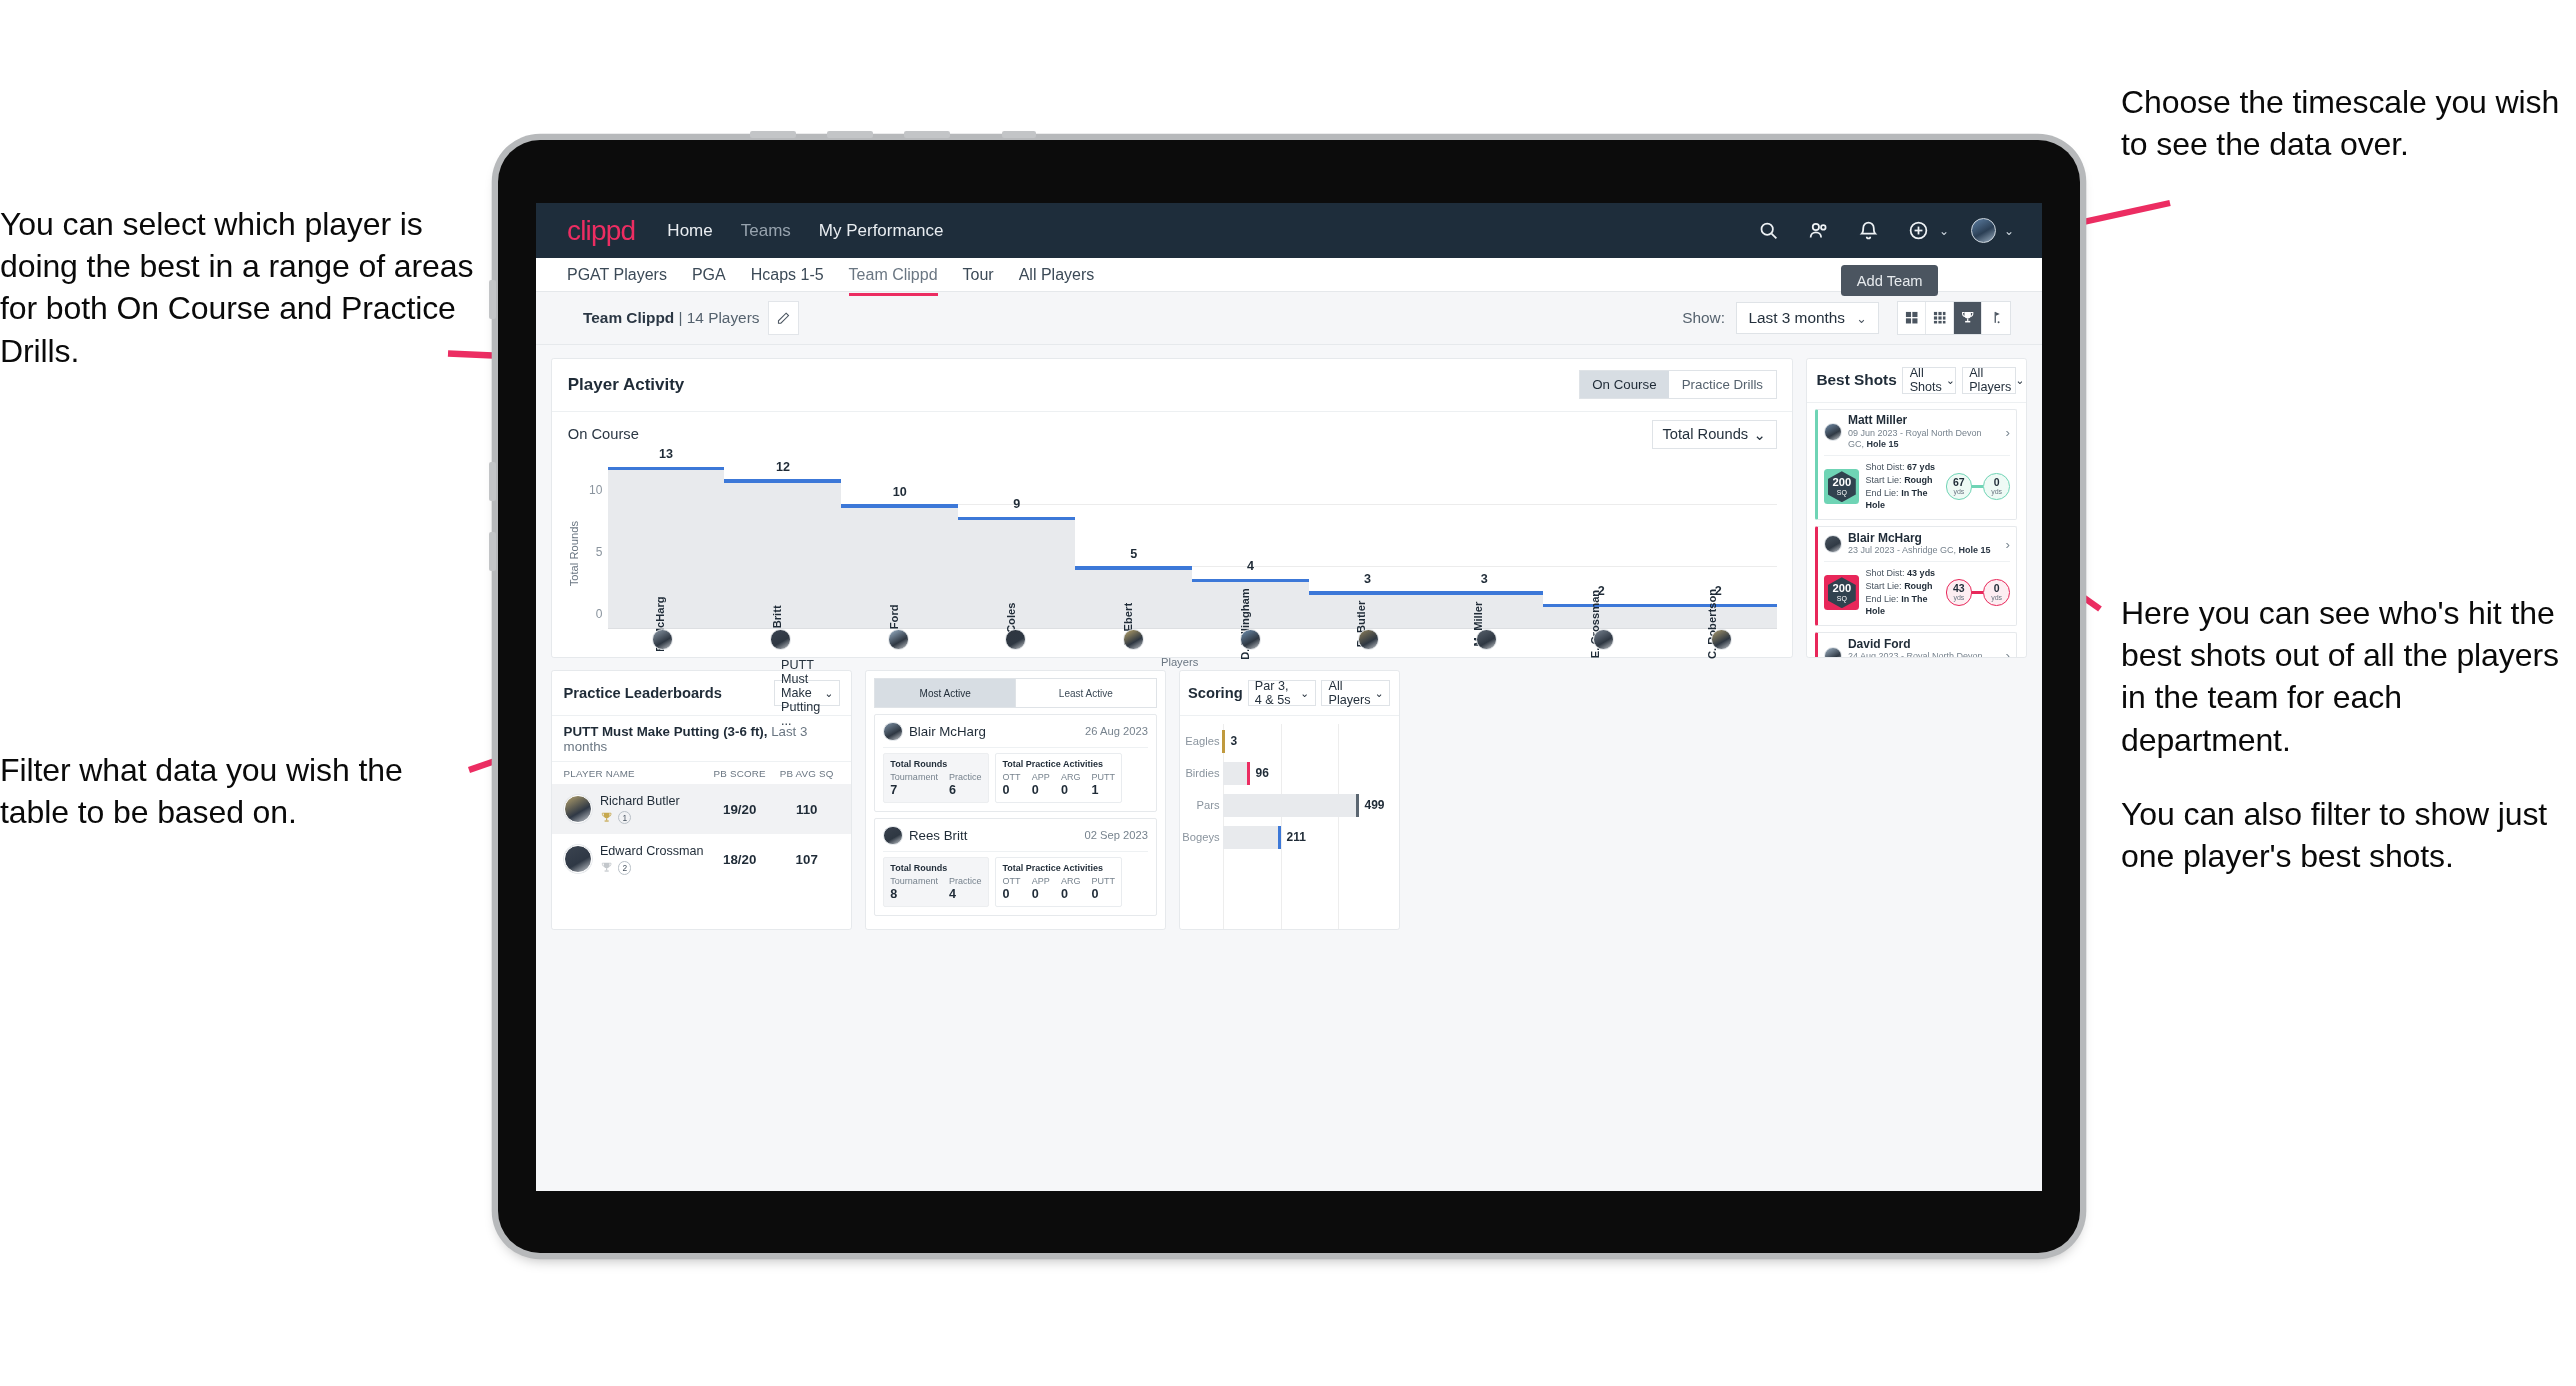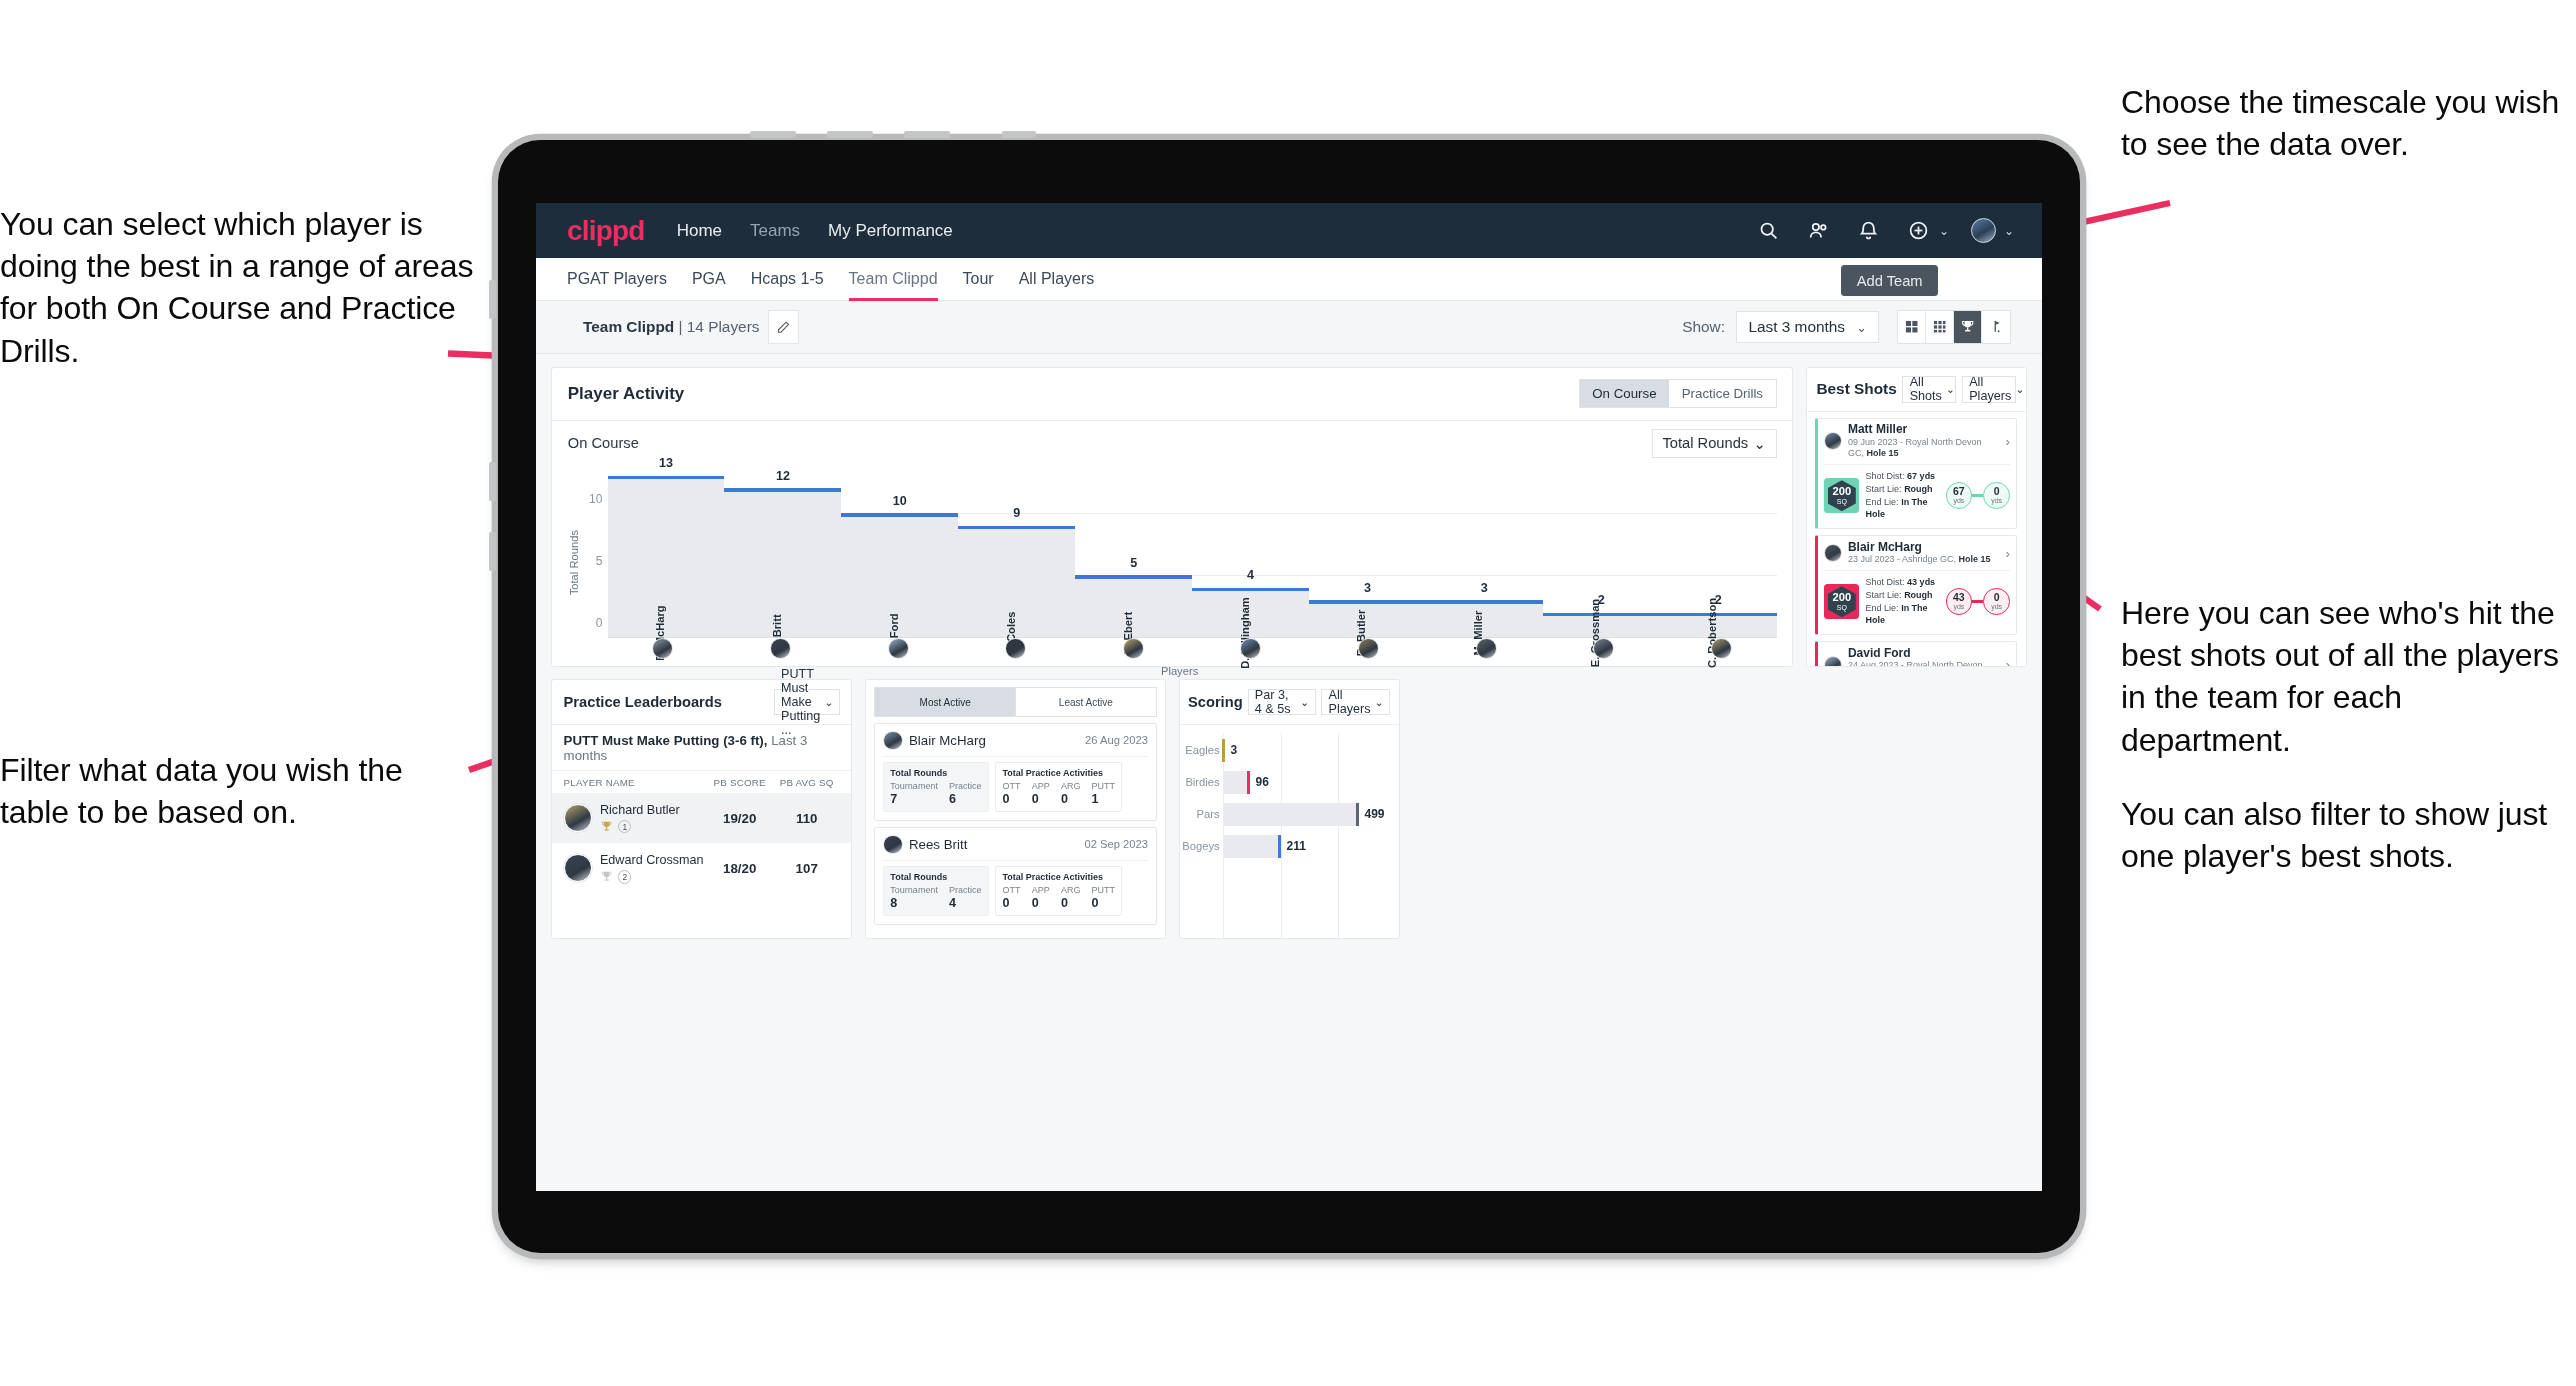--- a/index.html
+++ b/index.html
@@ -44,21 +44,21 @@
     overflow: hidden;
   }
 
   
   .topnav {
     height: 55px; background: #1e2d3b;
     display: flex; align-items: center;
     padding: 0 28px 0 31px;
   }
   .brand {
-    color: #ec2d62; font-size: 28px; font-weight: 700;
+    color: #ec2d62; font-size: 28px; font-weight: 400;
     letter-spacing: -0.8px; margin-right: 32px;
   }
   .navlink {
     color: #e9edf1; font-size: 17px; margin-right: 28px; white-space: nowrap;
   }
   .navlink.dim { color: #97a3ae; }
   .nav-spacer { flex: 1; }
   .navicon {
     width: 32px; height: 32px; margin-left: 18px;
     display: flex; align-items: center; justify-content: center;
@@ -67,21 +67,21 @@
   .navicon svg { width: 21px; height: 21px; fill: none; stroke: #eef2f5; stroke-width: 2; }
   .avatar-nav {
     width: 25px; height: 25px; border-radius: 50%;
     background: linear-gradient(150deg,#5d7fa3,#2b3f55 55%,#9fb2c4);
     border: 1.4px solid #cfd8e0;
   }
   .caret { margin-left: 4.9px; font-size: 12px; color: #cfd8e0; }
 
   
   .tabbar {
-    height: 43px; background: #ffffff;
+    height: 34px; background: #ffffff;
     display: flex; align-items: center;
     padding: 0 31px;
     border-bottom: 0.7px solid #e5e8eb;
     position: relative;
   }
   .tabitem {
     font-size: 16px; color: #3c4a57; margin-right: 25px;
     position: relative; height: 43px; display: flex; align-items: center;
     white-space: nowrap;
   }

